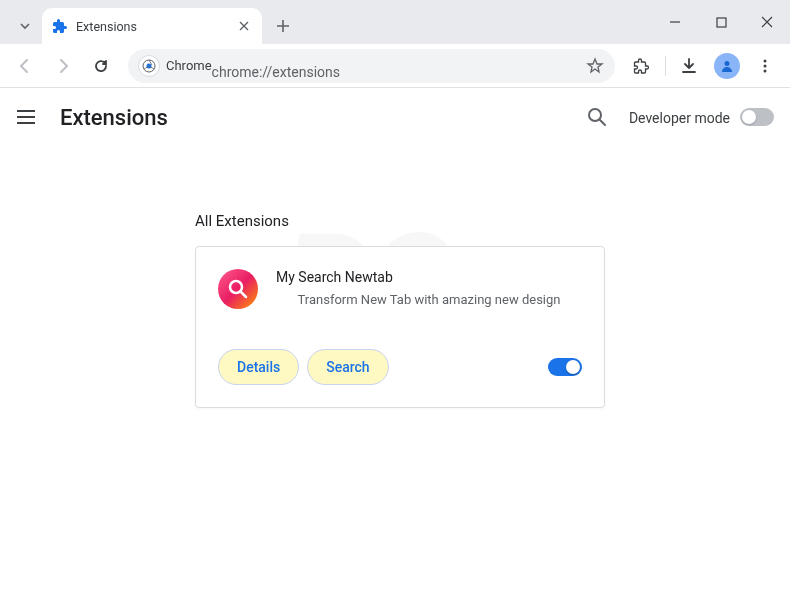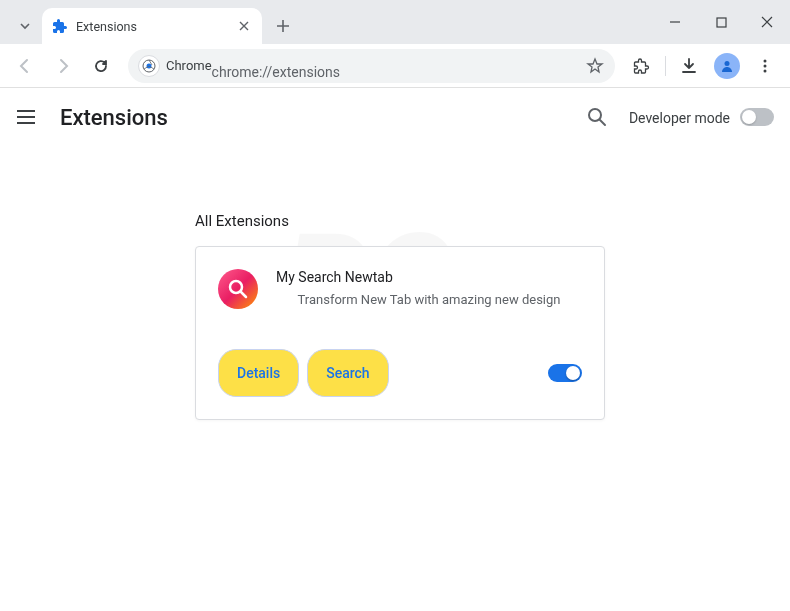--- a/index.html
+++ b/index.html
@@ -42,21 +42,21 @@
 
 .content { padding: 50px 0 0 0; }
 .section-title { font-size: 15px; color: #202124; padding: 16px 0; margin-left: 195px; }
 .ext-card { width: 410px; margin-left: 195px; border: 1px solid #dadce0; border-radius: 4px; padding: 22px; background: #fff; box-shadow: 0 1px 3px rgba(0,0,0,0.04); }
 .ext-top { display: flex; gap: 18px; margin-bottom: 40px; }
 .ext-icon { width: 40px; height: 40px; border-radius: 50%; background: linear-gradient(135deg, #ff5c8d 0%, #e91e63 50%, #ff9800 100%); display: flex; align-items: center; justify-content: center; flex-shrink: 0; }
 .ext-info { flex: 1; }
 .ext-name { font-size: 14px; color: #202124; margin-bottom: 6px; }
 .ext-desc { font-size: 13px; color: #5f6368; line-height: 1.4; text-align: center; }
 .ext-actions { display: flex; align-items: center; gap: 8px; }
-.pill-btn { height: 48px; padding: 0 18px; border-radius: 18px; border: 1px solid #c8d3f0; background: #fde047; color: #1a73e8; font-size: 14px; font-weight: 500; display: flex; align-items: center; cursor: pointer; }
+.pill-btn { height: 36px; padding: 0 18px; border-radius: 18px; border: 1px solid #c8d3f0; background: #fef9c3; color: #1a73e8; font-size: 14px; font-weight: 500; display: flex; align-items: center; cursor: pointer; }
 .ext-spacer { flex: 1; }
 .ext-toggle { width: 34px; height: 18px; background: #1a73e8; border-radius: 9px; position: relative; }
 .ext-toggle::after { content: ''; width: 14px; height: 14px; background: #fff; border-radius: 50%; position: absolute; top: 2px; right: 2px; box-shadow: 0 1px 2px rgba(0,0,0,0.3); }
 
 
 .watermark { position: absolute; top: 50%; left: 50%; transform: translate(-50%, -50%); font-size: 140px; font-weight: 700; font-style: italic; color: rgba(0,0,0,0.03); white-space: nowrap; pointer-events: none; z-index: -1; letter-spacing: -4px; }
 .watermark .sub { font-size: 60px; display: block; text-align: right; margin-top: -30px; letter-spacing: 0; }
 
 svg { display: block; }
 </style>

